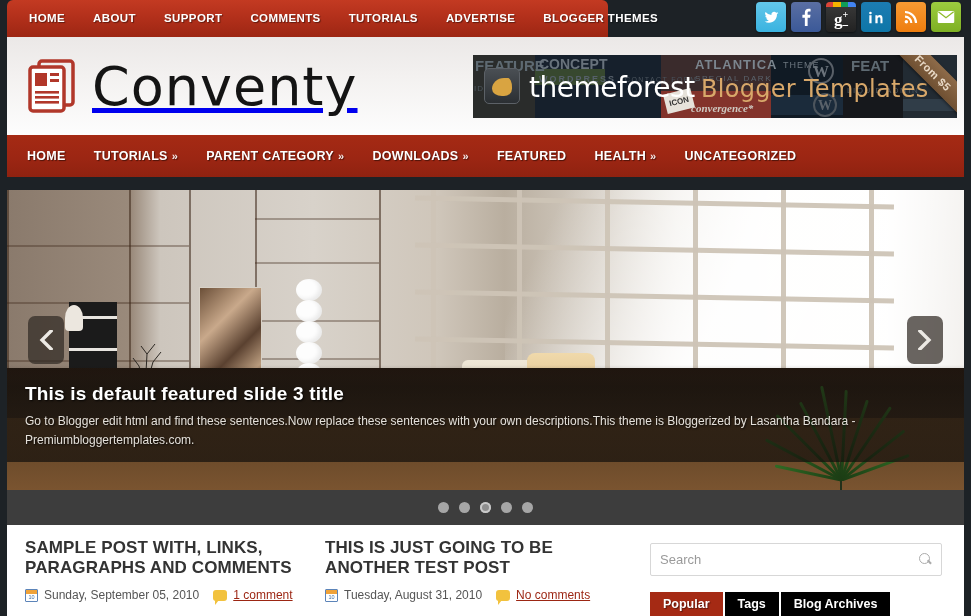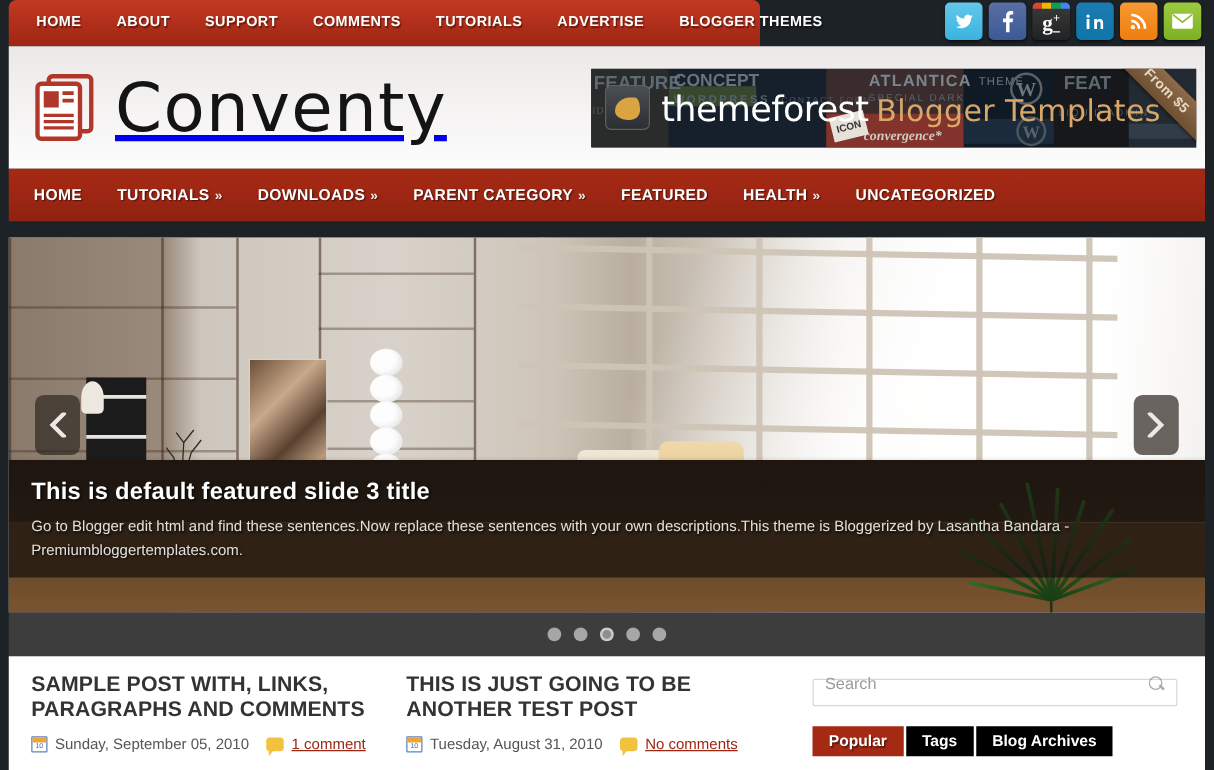--- a/index.html
+++ b/index.html
@@ -229,22 +229,22 @@
     position:relative; flex:none; margin-left:8px;
   }
   .cmt-icon::after {
     content:""; position:absolute; left:2px; bottom:-4px;
     border-left:4px solid #f2c23e; border-bottom:5px solid transparent;
   }
   .post-meta a { color:#9c2613; text-decoration:underline; font-size:12px; }
 
   .sidebar { width:320px; padding:18px 14px 0 6px; }
   .searchbox {
-    width:292px; height:22px; border:1px solid #d7d7d7; background:#fff;
-    display:flex; align-items:flex-end; padding:10px 9px; border-radius:2px;
+    width:292px; height:33px; border:1px solid #d7d7d7; background:#fff;
+    display:flex; align-items:center; padding:0 9px; border-radius:2px;
   }
   .searchbox input {
     border:none; outline:none; flex:1; font-size:13px; color:#555;
     font-family:"Liberation Sans", sans-serif; background:transparent;
   }
   .searchbox input::placeholder { color:#9a9a9a; }
   .mag { width:13px; height:13px; position:relative; flex:none; opacity:.55; }
   .mag::before {
     content:""; position:absolute; left:0; top:0; width:9px; height:9px;
     border:1.6px solid #666; border-radius:50%;
@@ -365,22 +365,22 @@
       <div class="banner-logo"></div>
       <div class="tf-text">themeforest</div>
       <div class="bt-text">Blogger Templates</div>
       <div class="ribbon">From $5</div>
     </div>
   </div>
 
   <nav class="mainnav">
     <a href="#"><span>HOME</span></a>
     <a href="#"><span>TUTORIALS</span><span class="caret">»</span></a>
+    <a href="#"><span>PARENT CATEGORY</span><span class="caret">»</span></a>
     <a href="#"><span>DOWNLOADS</span><span class="caret">»</span></a>
-    <a href="#"><span>PARENT CATEGORY</span><span class="caret">»</span></a>
     <a href="#"><span>FEATURED</span></a>
     <a href="#"><span>HEALTH</span><span class="caret">»</span></a>
     <a href="#"><span>UNCATEGORIZED</span></a>
   </nav>
 
   <div class="slider">
     <div class="room">
       <div class="room-bg"></div>
 
       <div class="panel-v" style="left:0px;"></div>

